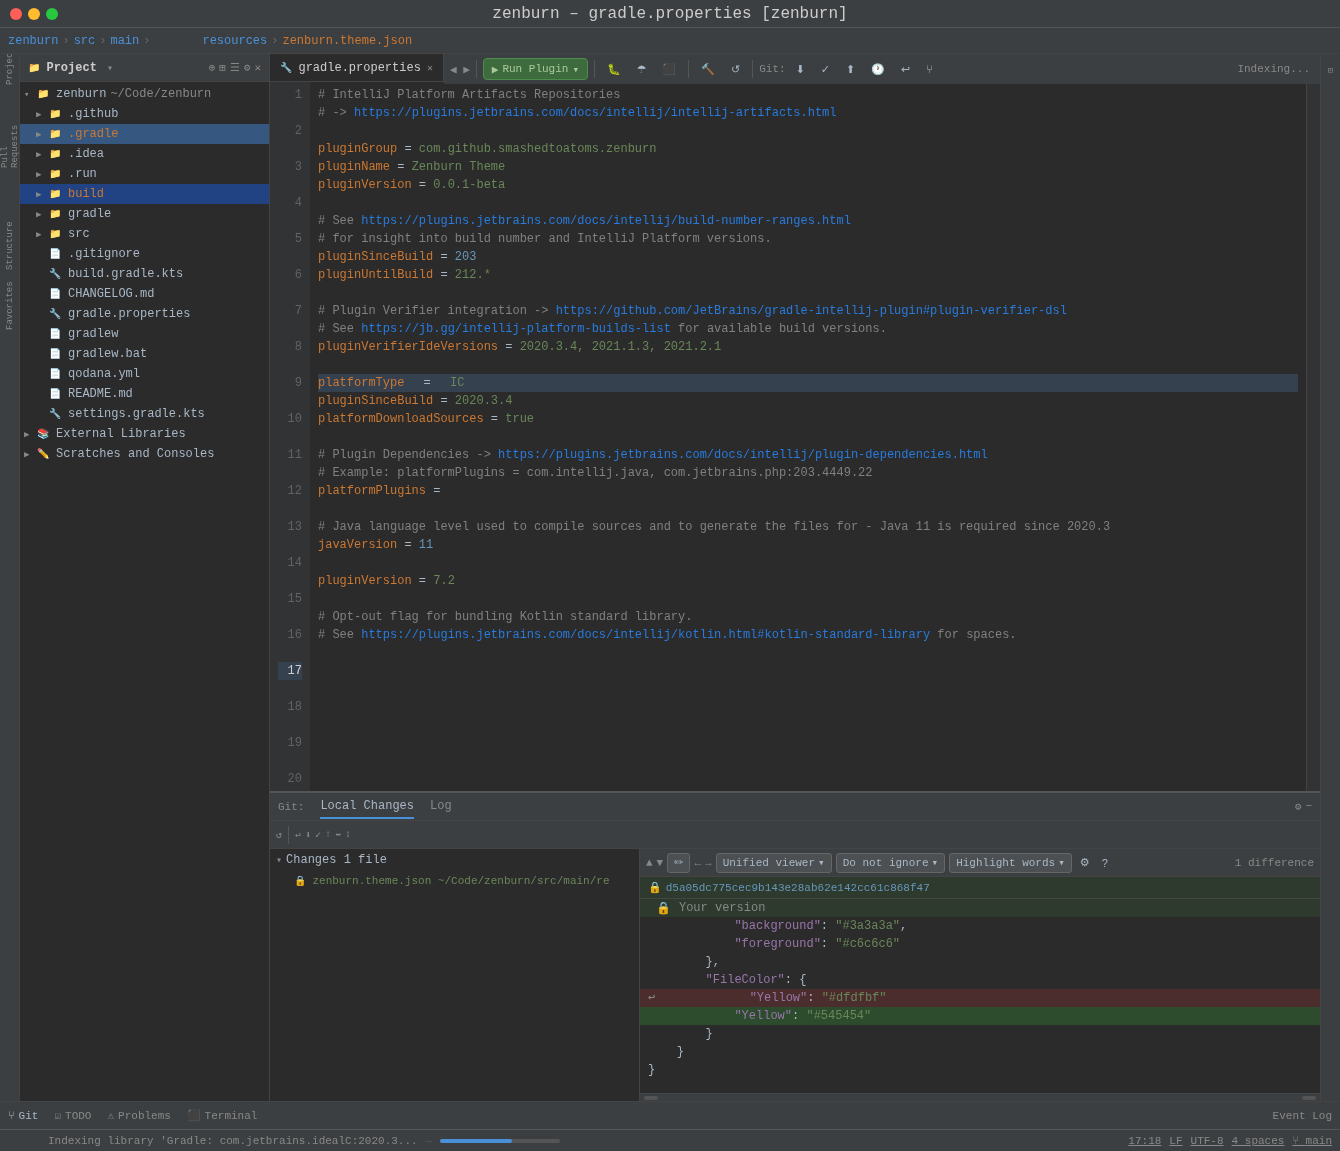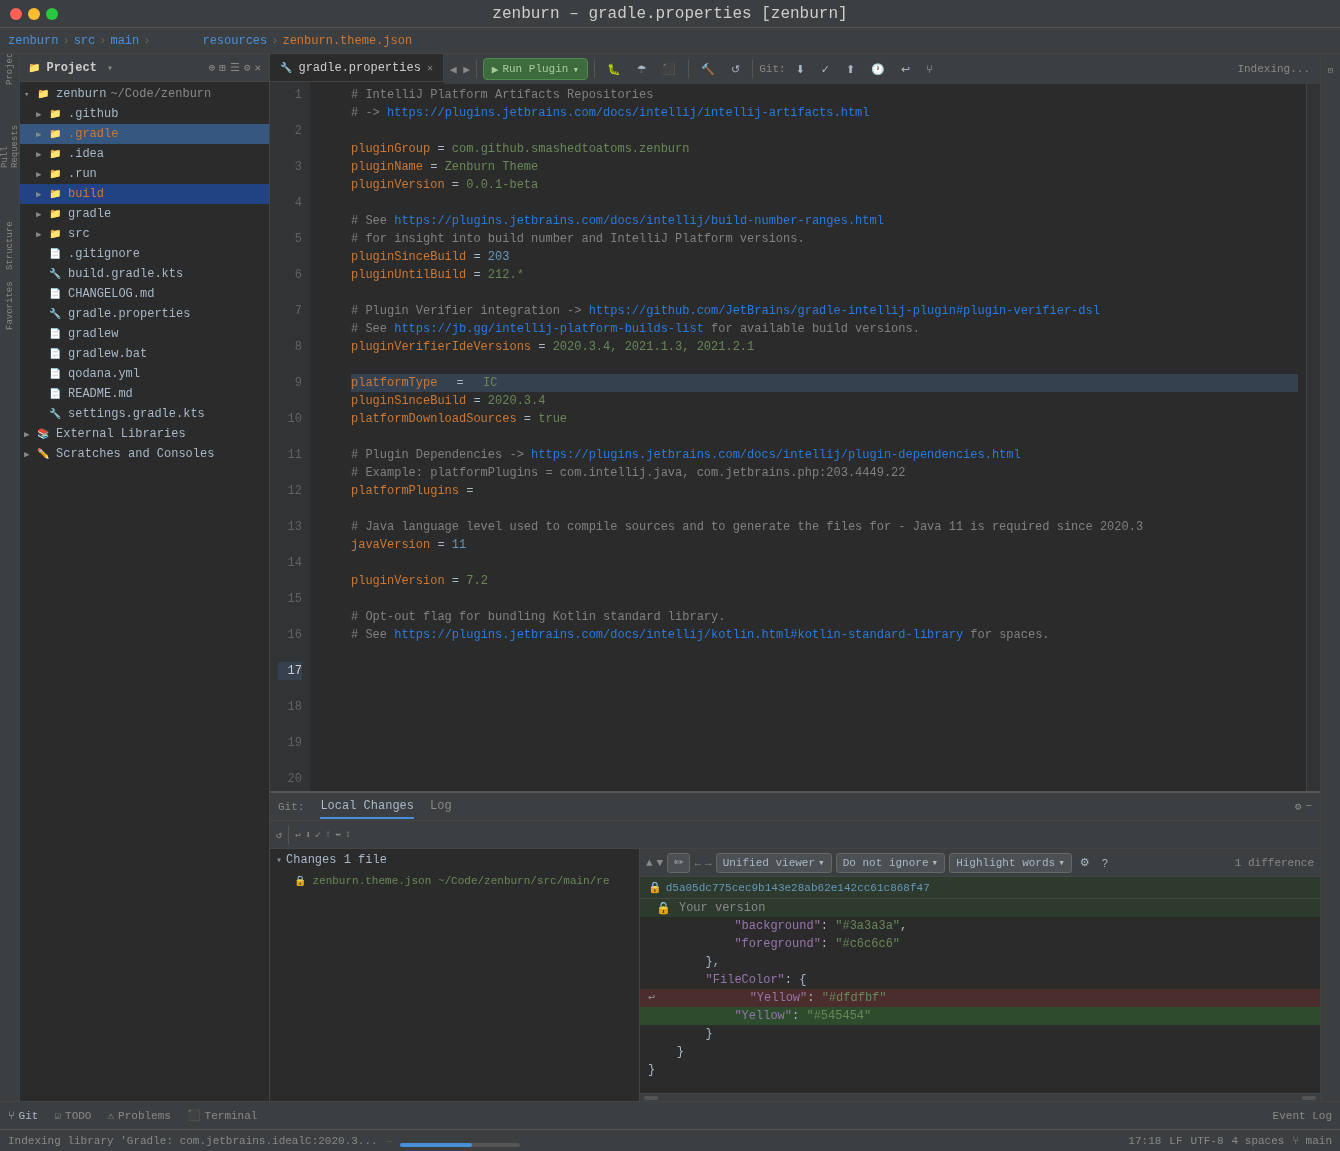--- a/index.html
+++ b/index.html
@@ -267,21 +267,20 @@
       color: #606366;
       background: #313335;
       user-select: none;
       min-width: 40px;
       flex-shrink: 0;
     }
     .code-content {
       padding: 4px 8px;
       flex: 1;
       overflow-x: auto;
-      margin-left: 33px;
     }
     .code-line {
       height: 18px;
       white-space: pre;
       display: flex;
       align-items: center;
     }
     .line-num { height: 18px; line-height: 18px; display: block; }
     .c-comment { color: #808080; }
     .c-key { color: #cc7832; }
@@ -442,22 +441,22 @@
       height: 22px;
       display: flex;
       align-items: center;
       padding: 0 8px;
       gap: 8px;
       border-top: 1px solid #555;
       font-size: 11px;
       color: #888;
       flex-shrink: 0;
     }
-    .status-left { display: flex; gap: 8px; align-items: flex-end; }
-    .status-right { margin-left: auto; display: flex; gap: 8px; align-items: flex-start; }
+    .status-left { display: flex; gap: 8px; align-items: center; margin-left: 40px; }
+    .status-right { margin-left: auto; display: flex; gap: 8px; align-items: flex-start; text-decoration: underline; }
     .status-item { cursor: pointer; }
     .progress-bar-container {
       width: 120px;
       height: 4px;
       background: #555;
       border-radius: 2px;
     }
     .progress-bar { height: 100%; background: #4a90d9; border-radius: 2px; }
 
     

